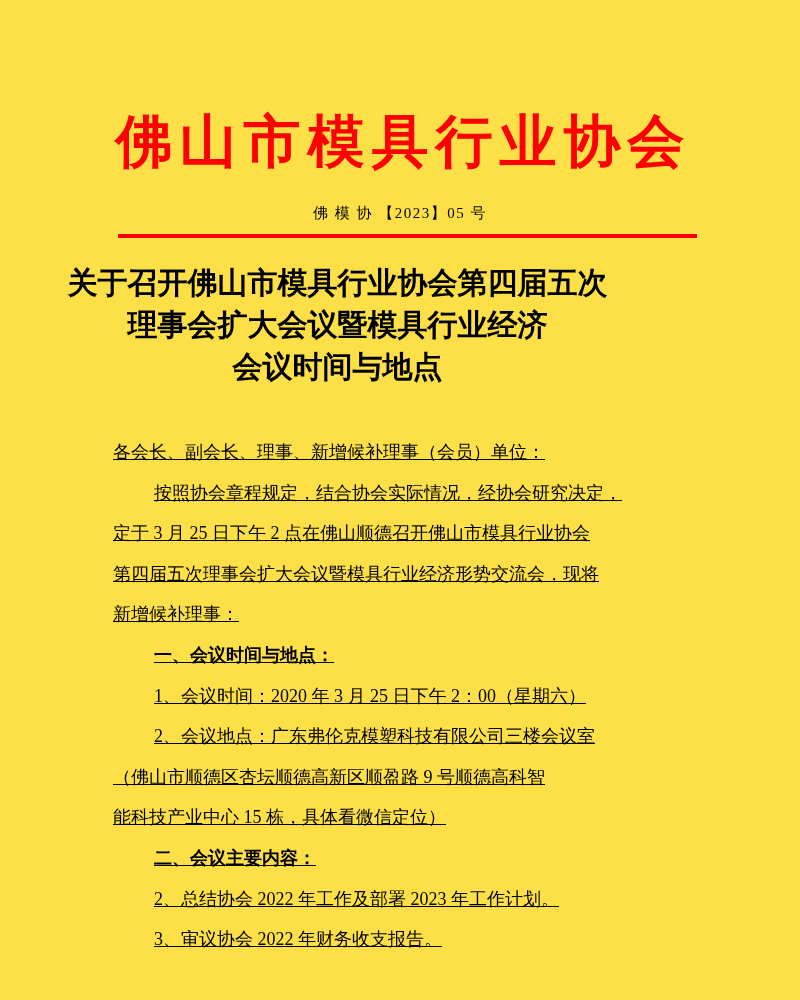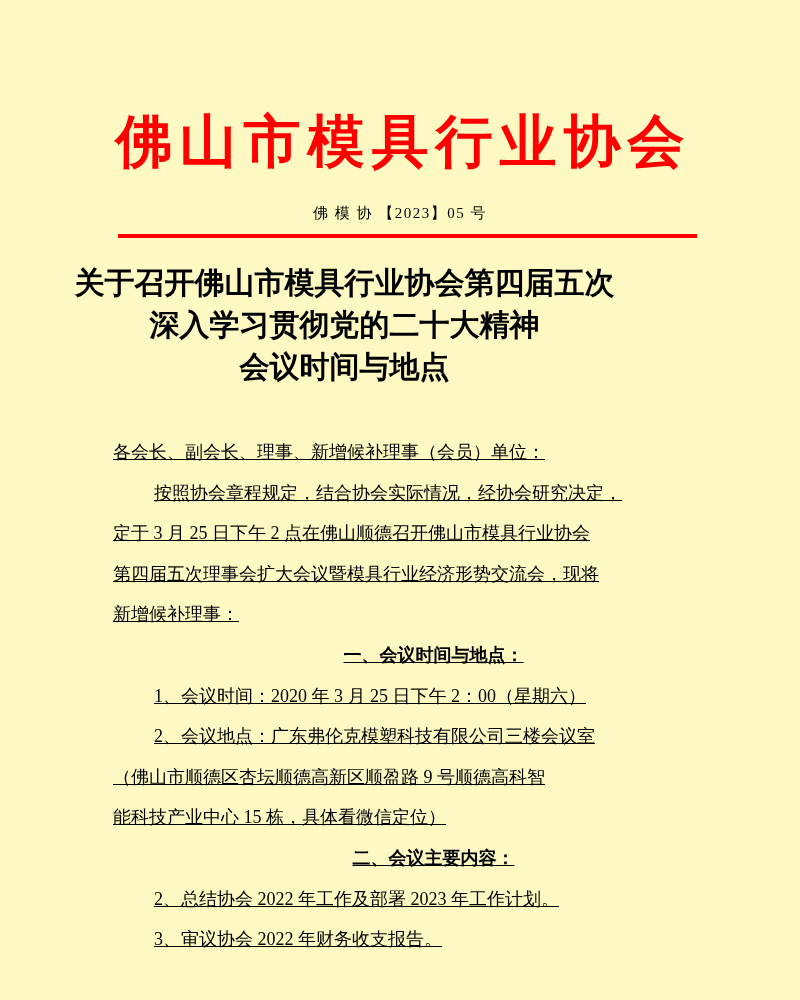--- a/index.html
+++ b/index.html
@@ -1,17 +1,17 @@
 <!DOCTYPE html>
 <html style="--accent_red: #ff0000; --text_black: #000000; --page_background: #ffffff;"><head>
 <meta charset="utf-8">
 <style>
   html,body{margin:0;padding:0;background:#ffffff;}
   .page{
-    position:relative;width:800px;height:1000px;background:#fef9c3;
+    position:relative;width:800px;height:1000px;background:#fde047;
     overflow:hidden;color:#000;
     font-family:"Liberation Serif","DejaVu Serif",serif;
   }
   .org-title{
     position:absolute;top:112px;left:0;width:800px;
     text-align:center;white-space:nowrap;
     font-weight:700;font-size:57px;line-height:60px;
     letter-spacing:7px;text-indent:7px;
     color:var(--accent_red,#ff0000);
   }
@@ -19,49 +19,49 @@
     position:absolute;top:200px;left:0;width:800px;
     text-align:center;white-space:nowrap;
     font-size:15px;line-height:26px;letter-spacing:1.5px;
     color:var(--text_black,#000000);
   }
   .red-rule{
     position:absolute;top:234px;left:118px;width:579px;height:4px;
     background:var(--accent_red,#ff0000);
   }
   .doc-title{
-    position:absolute;top:262px;left:11px;width:667px;
+    position:absolute;top:262px;left:4px;width:667px;
     text-align:center;font-weight:700;
     font-size:30px;line-height:42px;
     color:var(--text_black,#000000);
   }
   .body-text{
     position:absolute;top:432px;left:113px;width:600px;
     font-size:18px;line-height:40.6px;
     color:var(--text_black,#000000);
     text-decoration:underline;
   }
   .bl{white-space:nowrap;}
   .ind{padding-left:41px;}
-  .hei{font-weight:700;font-family:"Liberation Sans","DejaVu Sans",sans-serif;text-align:center;}
+  .hei{font-weight:700;font-family:"Liberation Sans","DejaVu Sans",sans-serif;}
 </style>
 </head>
 <body>
 
 <div class="page">
 
   <div class="org-title">佛山市模具行业协会</div>
 
   <div class="doc-number">佛 模 协 【2023】05 号</div>
 
   <div class="red-rule"></div>
 
   <div class="doc-title">
     <div>关于召开佛山市模具行业协会第四届五次</div>
-    <div>深入学习贯彻党的二十大精神</div>
+    <div>理事会扩大会议暨模具行业经济</div>
     <div>会议时间与地点</div>
   </div>
 
   <div class="body-text">
     <div class="bl">各会长、副会长、理事、新增候补理事（会员）单位：</div>
     <div class="bl ind">按照协会章程规定，结合协会实际情况，经协会研究决定，</div>
     <div class="bl">定于 3 月 25 日下午 2 点在佛山顺德召开佛山市模具行业协会</div>
     <div class="bl">第四届五次理事会扩大会议暨模具行业经济形势交流会，现将</div>
     <div class="bl">新增候补理事：</div>
     <div class="bl ind hei">一、会议时间与地点：</div>

